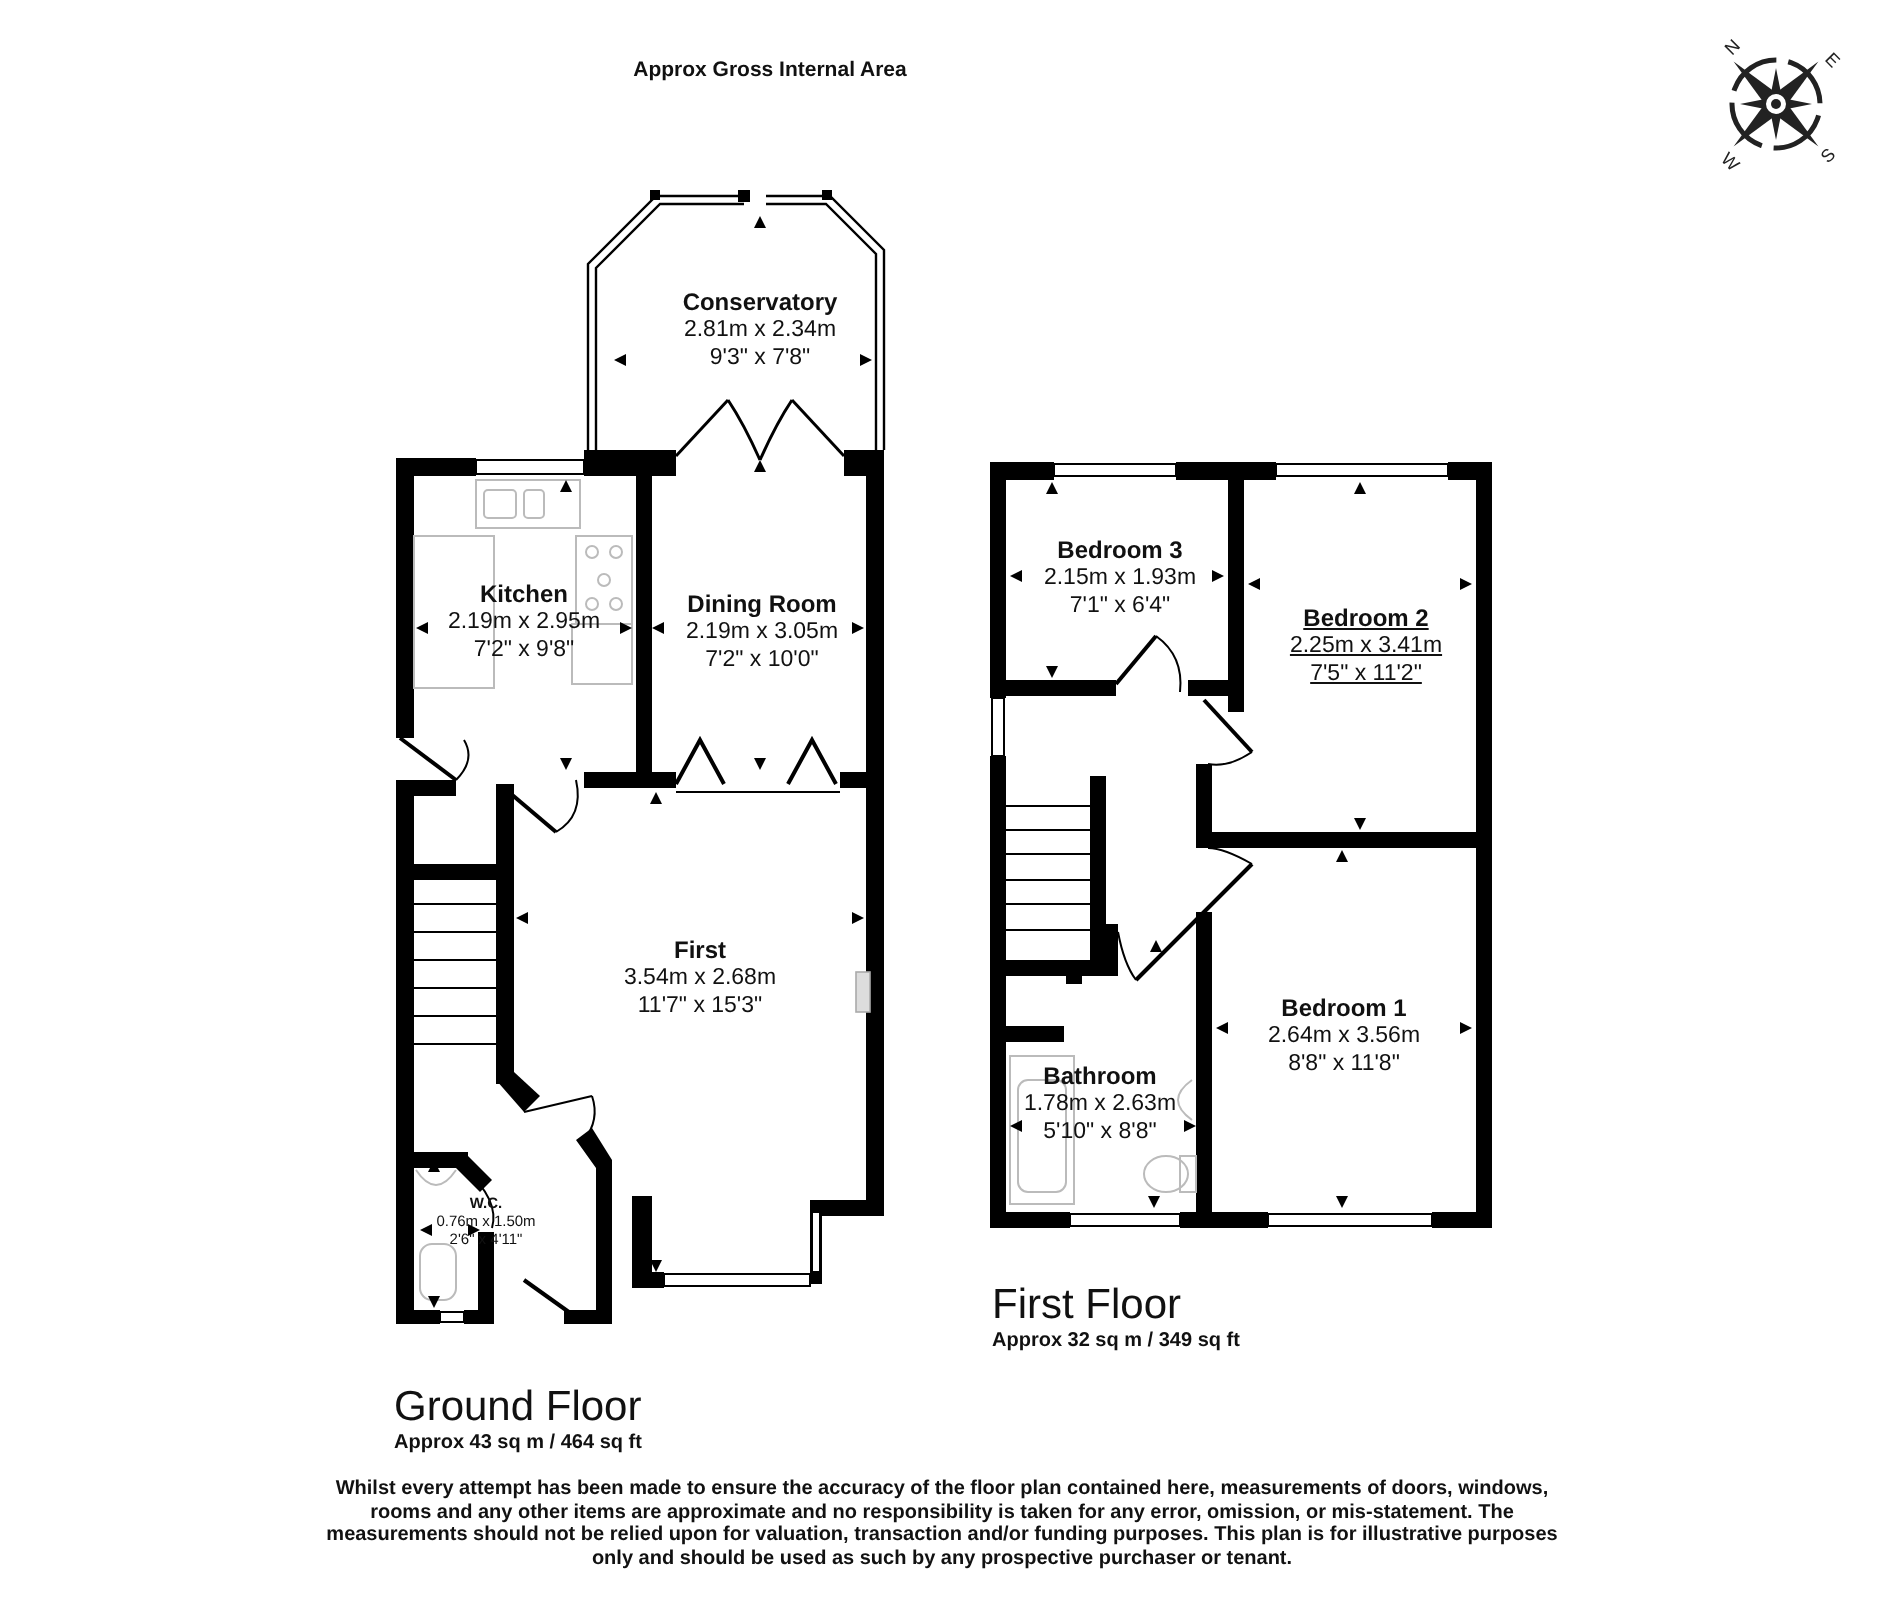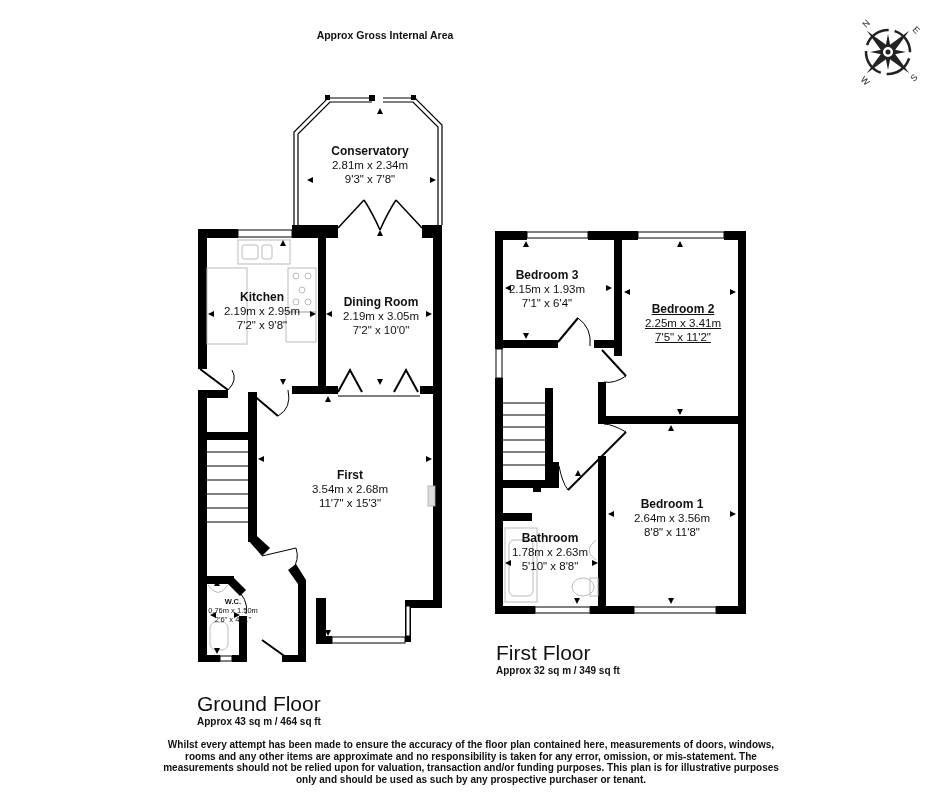--- a/index.html
+++ b/index.html
@@ -3,21 +3,21 @@
   <meta charset="utf-8">
   <style>
     html, body { margin: 0; padding: 0; background: #ffffff; }
     body { width: 942px; height: 800px; position: relative; overflow: hidden; font-family: "Liberation Sans", sans-serif; color: #111; }
     .abs { position: absolute; }
     .title { left: 0; width: 770px; top: 29px; text-align: center; font-weight: bold; font-size: 10.5px; line-height: 13px; }
     .compass { left: 852px; top: 16px; width: 80px; height: 72px; }
     .plan { left: 0; top: 0; width: 942px; height: 800px; }
     .room-label { position: absolute; text-align: center; font-size: 11.5px; line-height: 14px; white-space: nowrap; transform: translateX(-50%); }
     .room-label .rn { font-weight: bold; font-size: 12px; }
-    .room-label.small { font-size: 7.5px; line-height: 9px; }
+    .room-label.small { font-size: 7.5px; line-height: 9px; padding-left: 20px; }
     .room-label.small .rn { font-size: 7.5px; }
     .floor-name { font-size: 21px; }
     .floor-area { font-weight: bold; font-size: 10px; }
     .disclaimer { left: 160px; width: 622px; top: 739px; text-align: center; font-size: 10px; line-height: 11.5px; font-weight: bold; }
   </style>
 </head>
 <body>
 
 <div class="abs title">
   <div>Approx Gross Internal Area</div>
@@ -274,21 +274,21 @@
       <polygon points="608,514 614,511 614,517"></polygon>
       <polygon points="736,514 730,511 730,517"></polygon>
       <polygon points="505,563 511,560 511,566"></polygon>
       <polygon points="598,563 592,560 592,566"></polygon>
       <polygon points="577,604 574,598 580,598"></polygon>
       <polygon points="671,604 668,598 674,598"></polygon>
     </g>
   </g>
 </svg>
 
-<div class="room-label" style="left:370px; top:144px;">
+<div class="room-label" style="left:380px; top:144px;">
   <div class="rn">Conservatory</div>
   <div>2.81m x 2.34m</div>
   <div>9'3" x 7'8"</div>
 </div>
 <div class="room-label" style="left:262px; top:290px;">
   <div class="rn">Kitchen</div>
   <div>2.19m x 2.95m</div>
   <div>7'2" x 9'8"</div>
 </div>
 <div class="room-label" style="left:381px; top:295px;">
@@ -300,21 +300,21 @@
   <div class="rn">First</div>
   <div>3.54m x 2.68m</div>
   <div>11'7" x 15'3"</div>
 </div>
 <div class="room-label small" style="left:233px; top:597px;">
   <div class="rn">W.C.</div>
   <div>0.76m x 1.50m</div>
   <div>2'6" x 4'11"</div>
 </div>
 
-<div class="room-label" style="left:547px; top:268px;">
+<div class="room-label" style="left:560px; top:268px;">
   <div class="rn">Bedroom 3</div>
   <div>2.15m x 1.93m</div>
   <div>7'1" x 6'4"</div>
 </div>
 <div class="room-label" style="left:683px; top:302px;text-decoration:underline;">
   <div class="rn">Bedroom 2</div>
   <div>2.25m x 3.41m</div>
   <div>7'5" x 11'2"</div>
 </div>
 <div class="room-label" style="left:672px; top:497px;">

